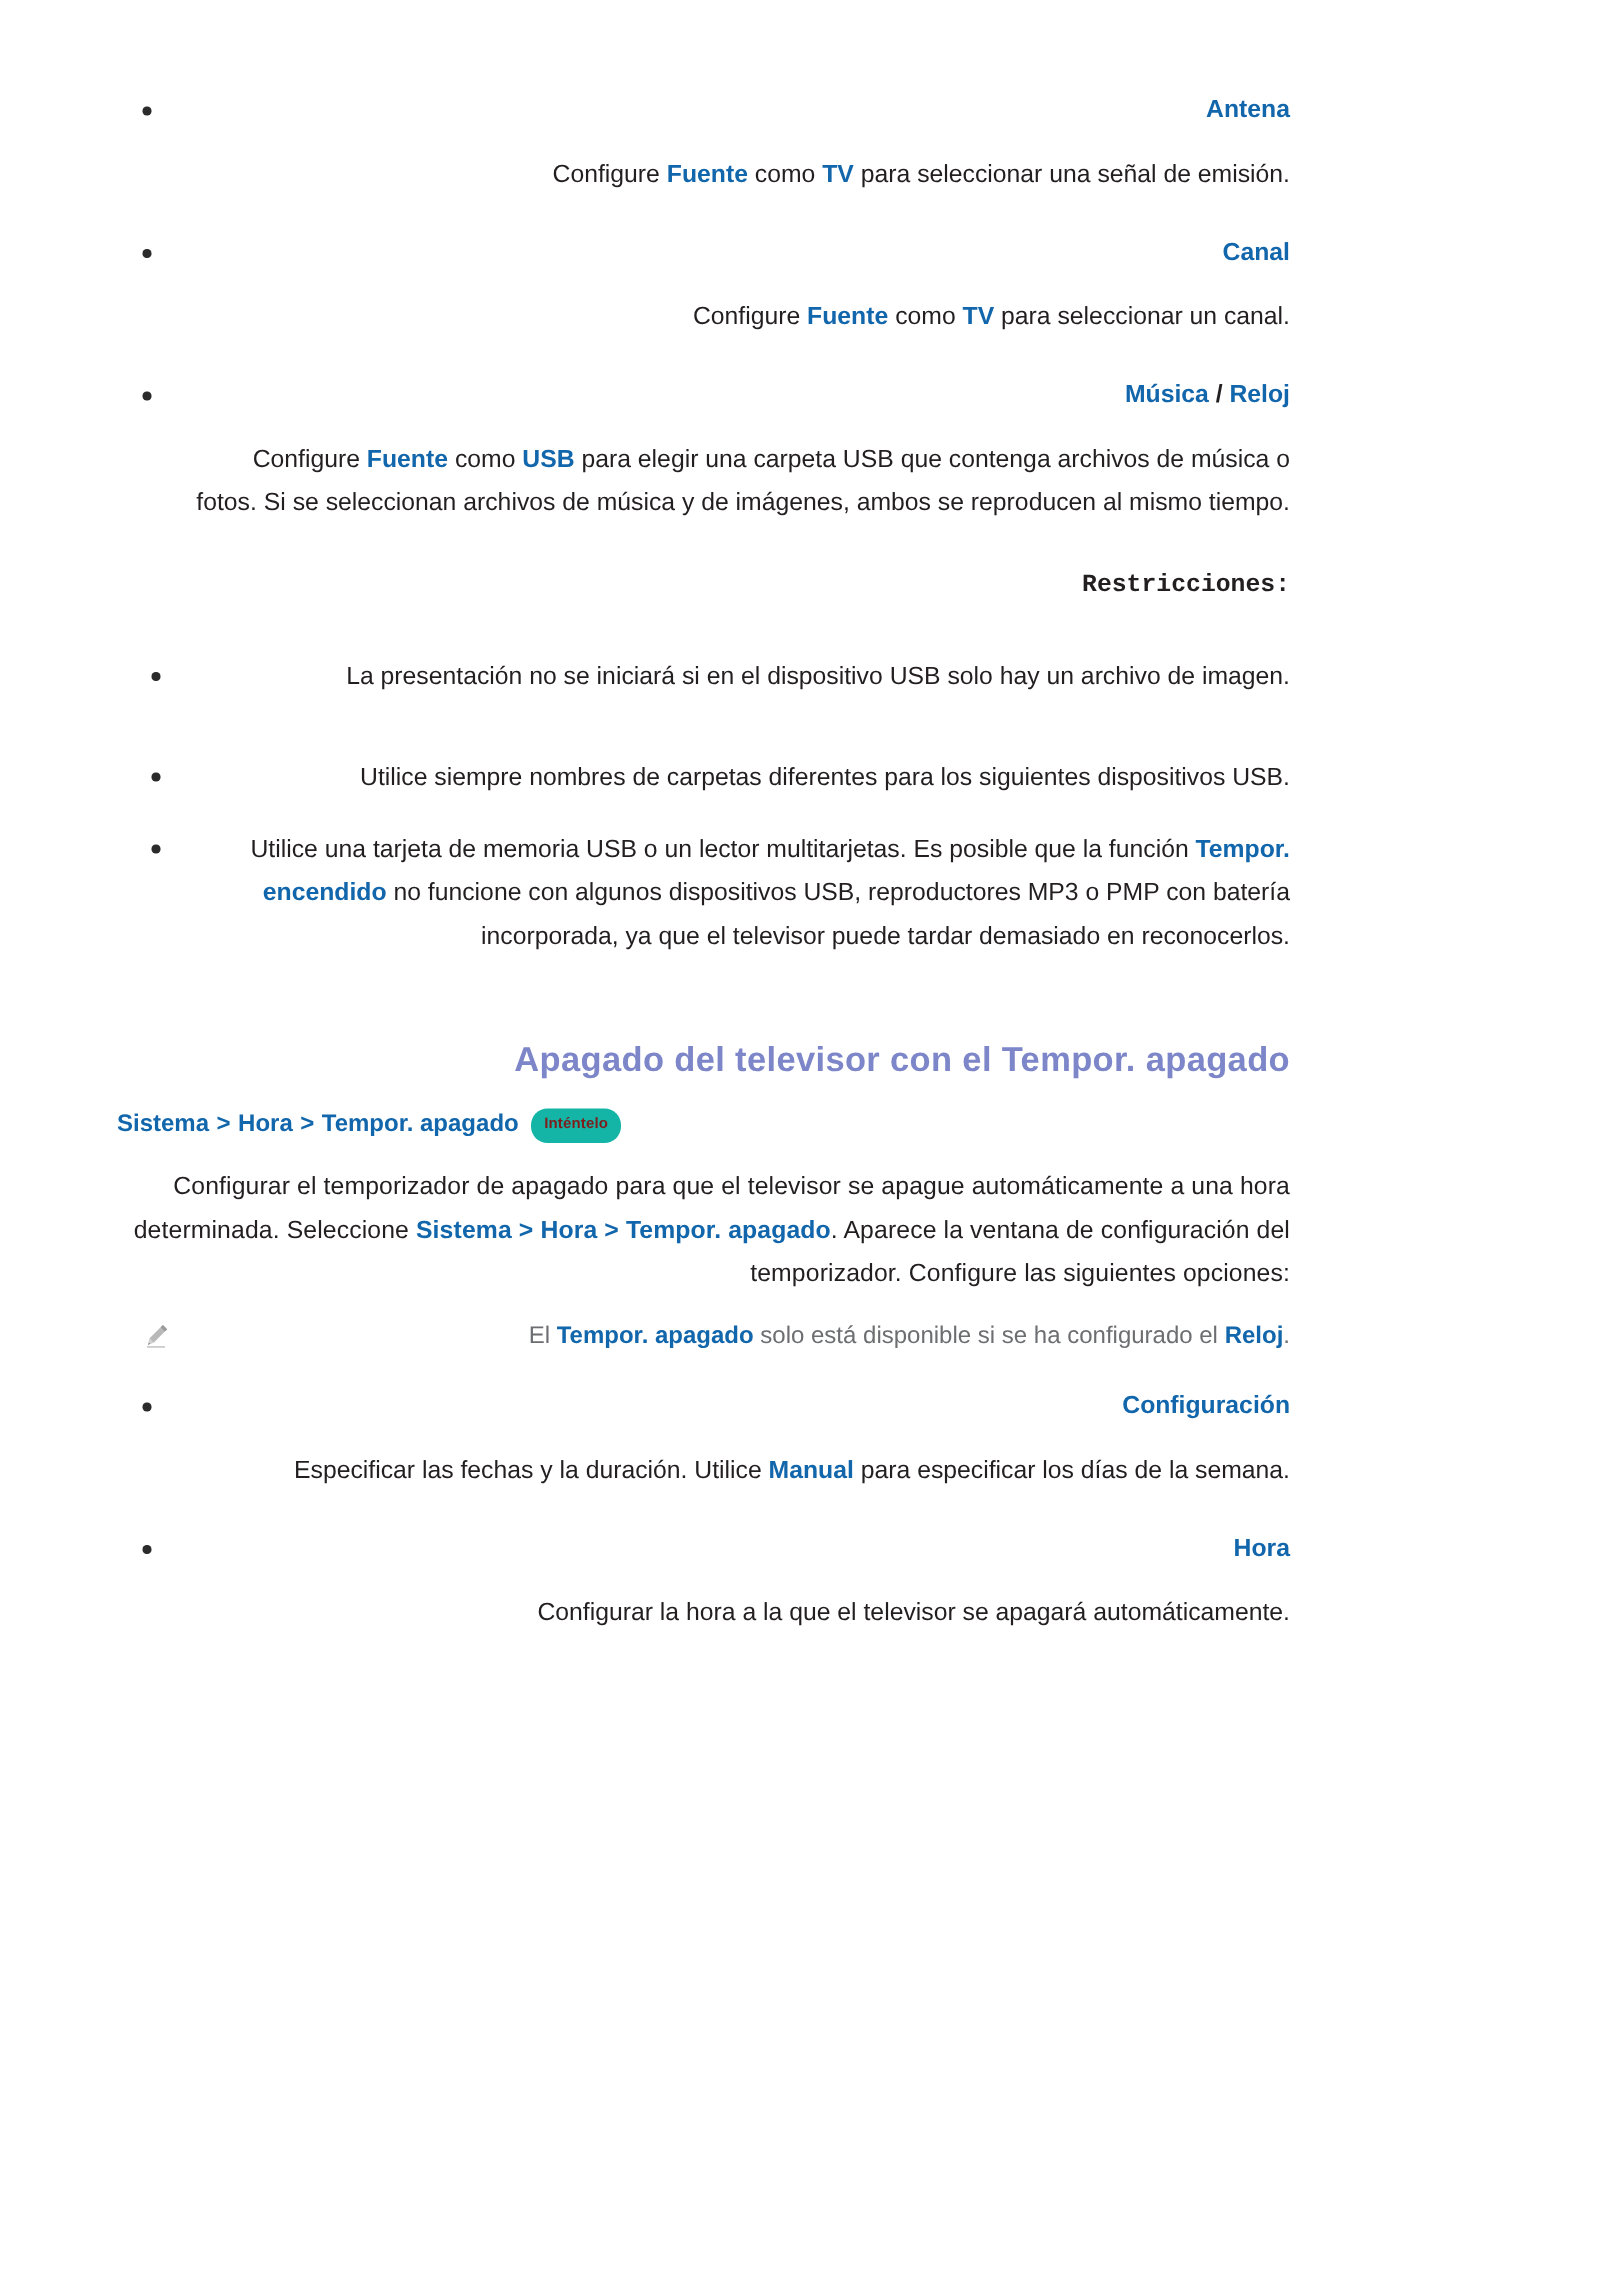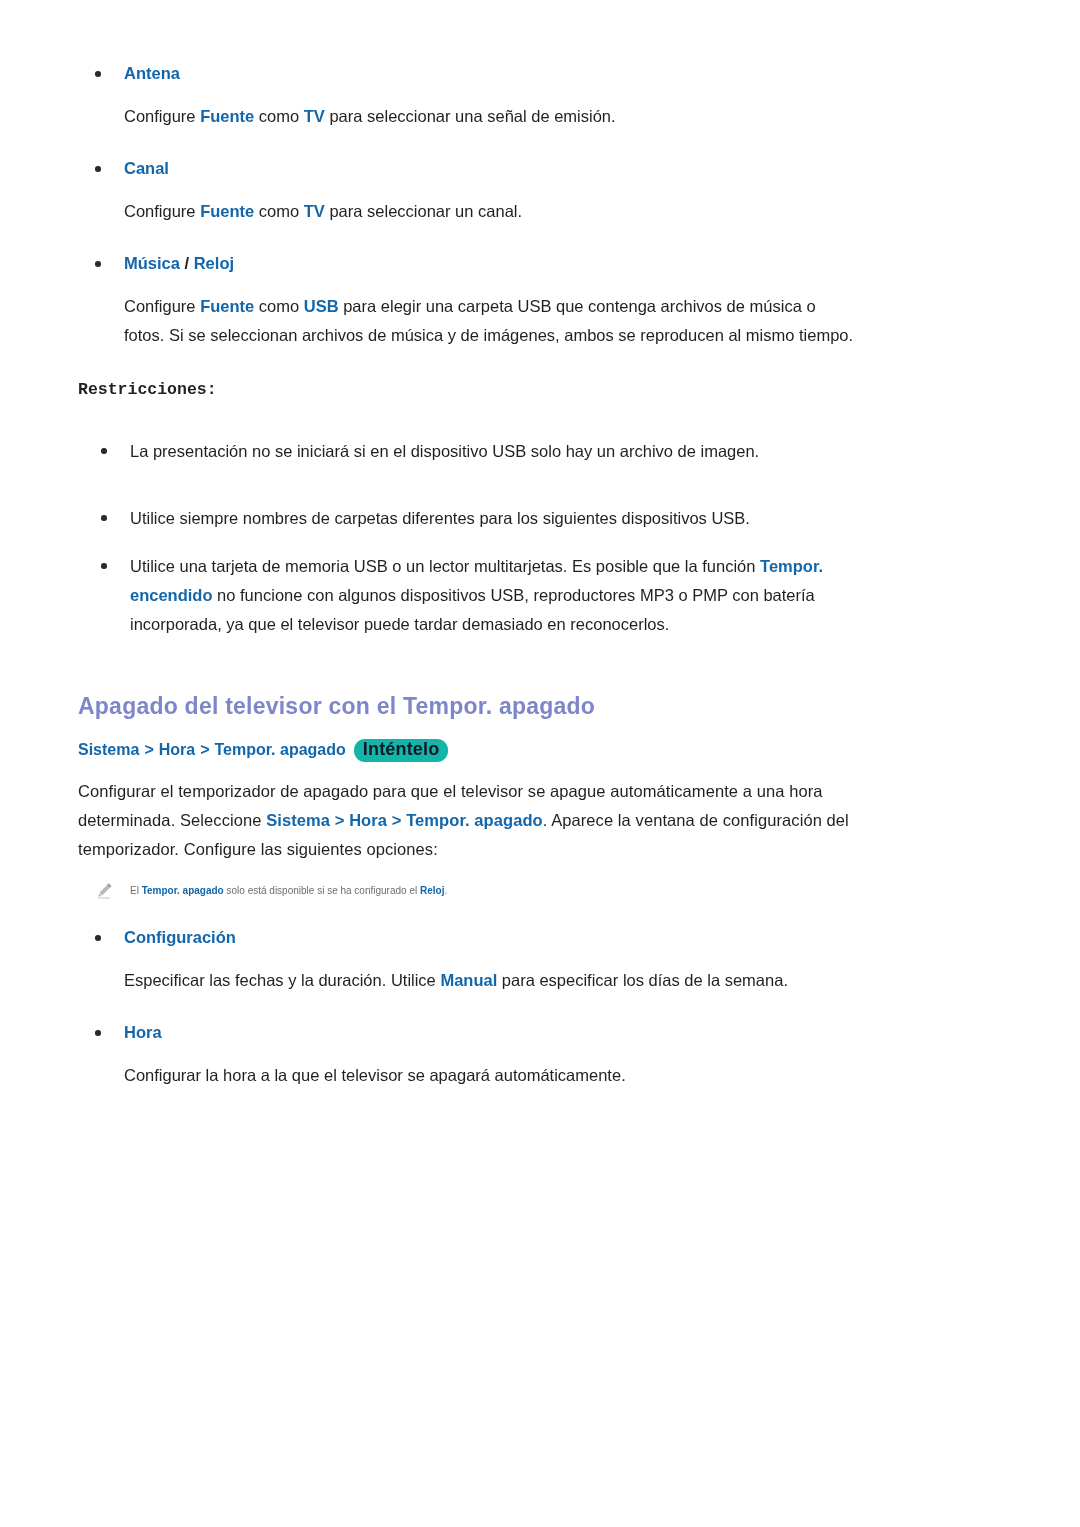--- a/index.html
+++ b/index.html
@@ -13,20 +13,21 @@
     font-family: "Liberation Sans", sans-serif;
     color: #231f20;
     -webkit-font-smoothing: antialiased;
   }
   .page {
     position: relative;
     width: 968px;
     height: 1527px;
     box-sizing: border-box;
     padding: 60px 108px 13px 78px;
+    text-align: right;
   }
 
   
   .body-text {
     font-size: 16.5px;
     line-height: 29px;
     color: #231f20;
     letter-spacing: 0.005em;
   }
   b.blue, .blue {
@@ -118,34 +119,34 @@
   }
   .breadcrumb .sep {
     color: #1266ab;
     font-weight: bold;
     margin: 0 5px;
   }
   .try-badge {
     display: inline-block;
     margin-left: 8px;
     background: #14b5a6;
-    color: #0f172a;
-    font-size: 18px;
+    color: #7f1d1d;
+    font-size: 10px;
     font-weight: bold;
     border-radius: 11px;
     padding: 1px 9px 3px 9px;
     line-height: 19px;
     letter-spacing: 0.01em;
   }
 
   
   .note {
     position: relative;
     padding-left: 52px;
-    font-size: 10px;
+    font-size: 16px;
     line-height: 26px;
     color: #6d6e71;
   }
   .note .pencil-icon {
     position: absolute;
     left: 17px;
     top: 3px;
     width: 20px;
     height: 20px;
   }

